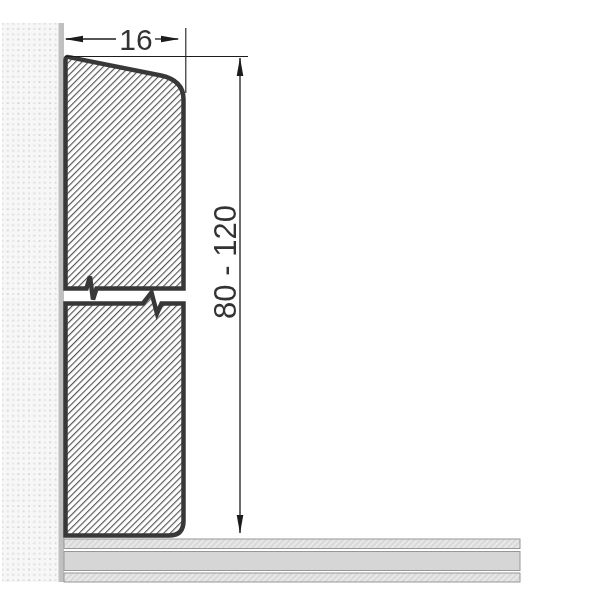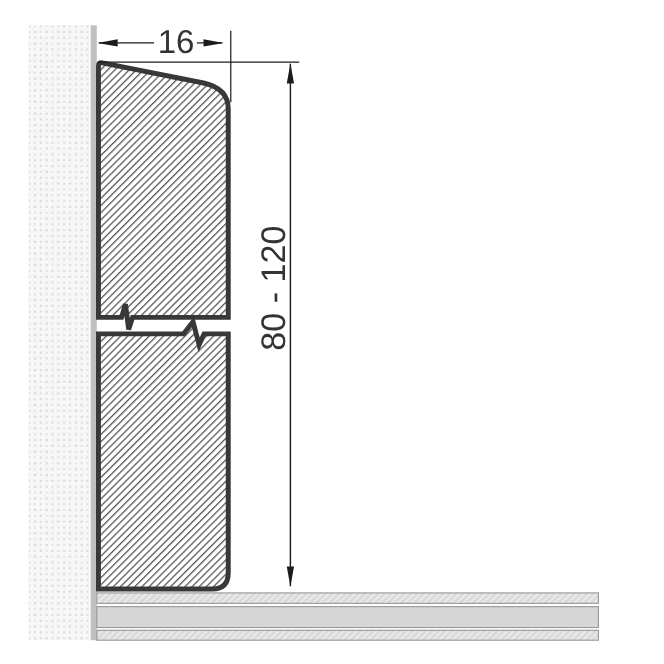--- a/index.html
+++ b/index.html
@@ -7,21 +7,20 @@
     padding: 0;
     background: #ffffff;
   }
   .stage {
     position: relative;
     width: 528px;
     height: 604px;
     background: #ffffff;
     overflow: hidden;
     font-family: "Liberation Sans", sans-serif;
-    padding-left: 24px;
   }
   svg { display: block; }
   .dim-label {
     font-family: "Liberation Sans", sans-serif;
     fill: #333333;
   }
   .dim-line {
     stroke: #1c1c1c;
     stroke-width: 1.3;
     fill: none;

